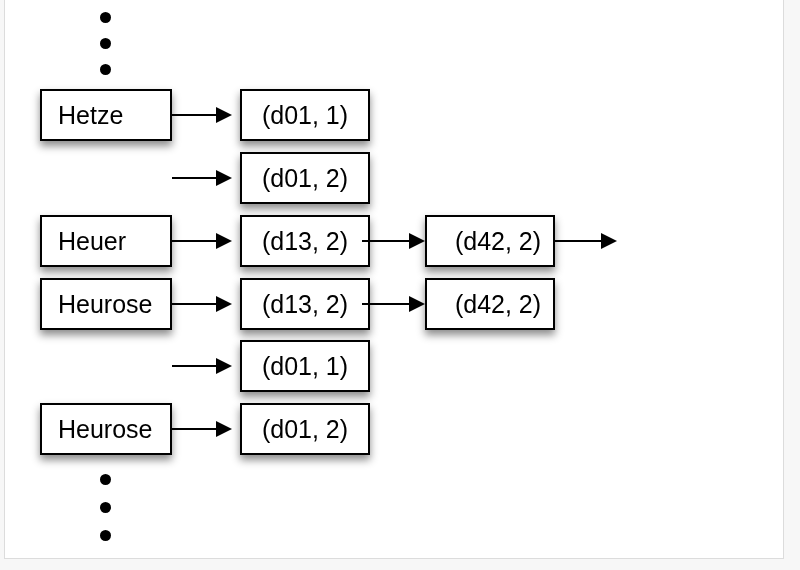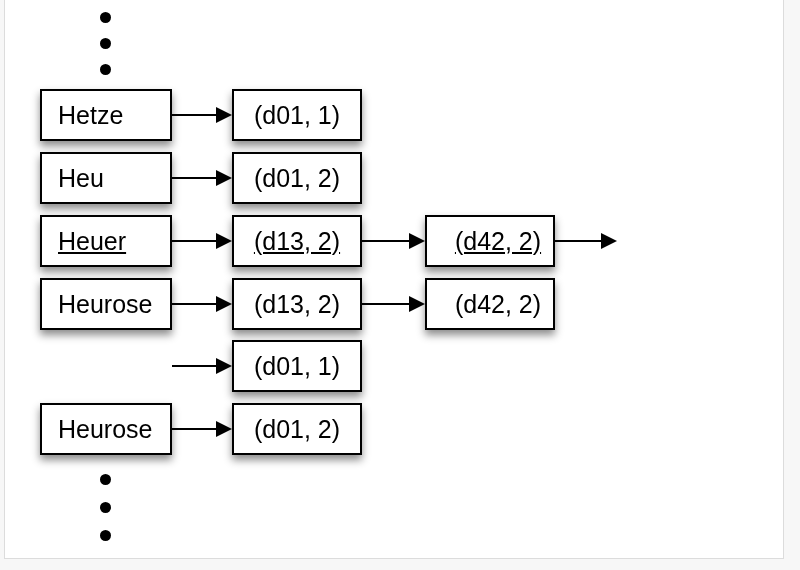--- a/index.html
+++ b/index.html
@@ -27,26 +27,26 @@
     position:absolute;
     height:52px;
     background:#ffffff;
     border:2px solid #000000;
     box-sizing:border-box;
     display:flex; align-items:center;
     font-size:25px; line-height:1;
     box-shadow:0 5px 8px rgba(0,0,0,0.45);
   }
   .term  { left:40px;  width:132px; padding-left:16px; justify-content:flex-start; }
-  .p0    { left:232px; width:130px; justify-content:center; }
+  .p0    { left:240px; width:130px; justify-content:center; }
   .p1    { left:425px; width:130px; justify-content:center;padding-left:16px; }
   .p2    { left:617px; width:129px; justify-content:center; }
 
   
-  .r0 { top:89px; }  .r1 { top:152px; } .r2 { top:215px;text-decoration:underline; }
+  .r0 { top:89px; }  .r1 { top:152px; } .r2 { top:215px; }
   .r3 { top:278px; } .r4 { top:340px; } .r5 { top:403px; }
 
   
   .arrow { position:absolute; height:16px; }
   .arrow::before {
     content:""; position:absolute; left:0; right:13px; top:7px;
     height:2px; background:#000;
   }
   .arrow::after {
     content:""; position:absolute; right:0; top:0; width:0; height:0;
@@ -77,21 +77,20 @@
   <div class="diagram">
 
     <span class="dot d-t0"></span>
     <span class="dot d-t1"></span>
     <span class="dot d-t2"></span>
 
     <div class="box term r0">Hetze</div>
     <div class="arrow a-term ar0"></div>
     <div class="box p0 r0">(d01, 1)</div>
 
-    <div class="box term r1">Heu</div>
     <div class="arrow a-term ar1"></div>
     <div class="box p0 r1">(d01, 2)</div>
 
     <div class="box term r2">Heuer</div>
     <div class="arrow a-term ar2"></div>
     <div class="box p0 r2">(d13, 2)</div>
     <div class="arrow a-p0p1 ar2"></div>
     <div class="box p1 r2">(d42, 2)</div>
     <div class="arrow a-p1p2 ar2"></div>
 

